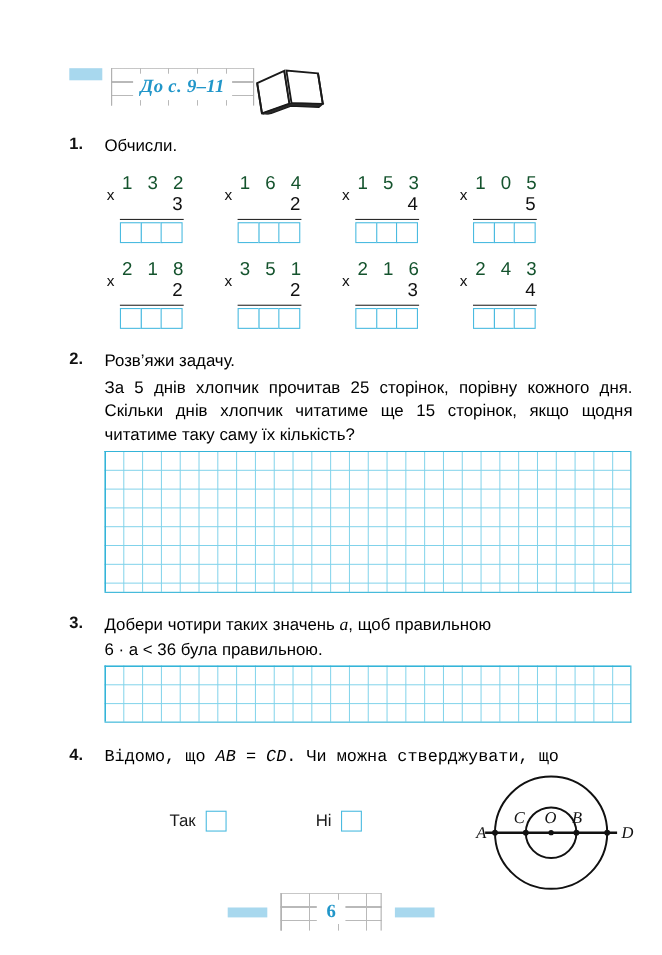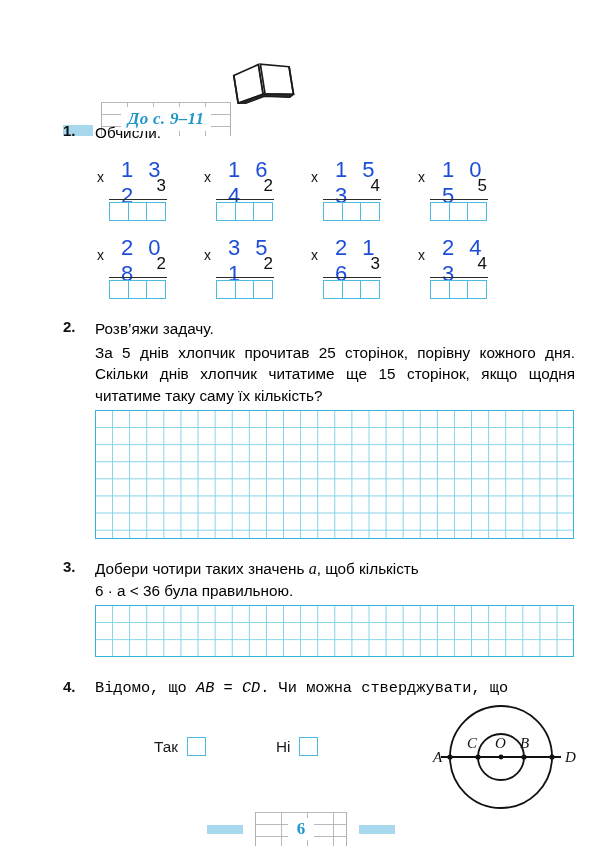--- a/index.html
+++ b/index.html
@@ -7,21 +7,21 @@
     width:602px;height:868px;
     background:#ffffff;
     font-family:"Liberation Sans", sans-serif;
     color:#1a1a1a;
     position:relative;
     overflow:hidden;
   }
   .page{position:relative;width:602px;height:868px;}
 
   
-  .header{position:absolute;left:63px;top:62px;display:flex;align-items:flex-end;margin-top:40px;}
+  .header{position:absolute;left:63px;top:62px;display:flex;align-items:flex-start;}
   .hdr-tab{width:30px;height:11px;background:#a8d8ee;margin-right:8px;}
   .hdr-frame{
     position:relative;
     width:130px;height:34px;
     display:flex;align-items:center;justify-content:center;
     background:
       repeating-linear-gradient(to right, #b9b9b9 0 1px, transparent 1px 26px),
       repeating-linear-gradient(to bottom, #b9b9b9 0 1px, transparent 1px 12px);
     background-position:0 0;
   }
@@ -57,22 +57,22 @@
   i.m{font-style:italic;}
 
   
   .mul-row{position:absolute;display:flex;}
   .mul{position:relative;width:84px;height:72px;}
   .mul .x{
     position:absolute;left:0px;top:14px;
     font-size:14px;color:#111;
   }
   .mul .top{
-    position:absolute;left:24px;top:2px;
-    font-size:22px;letter-spacing:4.5px;color:#1d4ed8;
+    position:absolute;left:14px;top:2px;
+    font-size:17px;letter-spacing:4.5px;color:#14532d;
   }
   .mul .bot{
     position:absolute;left:14px;top:21px;width:55px;
     font-size:17px;color:#111;text-align:right;padding-right:1px;
   }
   .mul .rule{
     position:absolute;left:12px;top:44px;width:58px;height:0;
     border-top:1.6px solid #2a2a2a;
   }
   .mul .boxes{
@@ -216,21 +216,21 @@
           <span></span>
           <span></span>
         </span>
     </div>
   </div>
 
   <div class="mul-row" style="left:97px;top:233px;">
 
     <div class="mul" style="margin-right:23px;">
       <span class="x">х</span>
-      <span class="top">2 0 8</span>
+      <span class="top">2 1 8</span>
       <span class="bot">2</span>
       <span class="rule"></span>
       <span class="boxes">
           <span></span>
           <span></span>
           <span></span>
         </span>
     </div>
 
     <div class="mul" style="margin-right:23px;">
@@ -276,39 +276,39 @@
       <div class="ttext">Розв’яжи задачу.</div>
       <div class="ttext just" style="margin-top:2px;">За 5 днів хлопчик прочитав 25 сторінок, порівну кожного дня. Скільки днів хлопчик читатиме ще 15 сторінок, якщо щодня читатиме таку саму їх кількість?</div>
     </div>
   </div>
 
   <div class="grid" style="left:95px;top:410px;width:478px;height:128px;"></div>
 
   <div class="task" style="left:63px;top:558px;width:512px;">
     <span class="tnum">3.</span>
     <div class="tbody" style="width:480px;">
-      <div class="ttext just"><span>Добери чотири таких значень </span><em class="v">a</em><span>, щоб кількість</span></div>
+      <div class="ttext just"><span>Добери чотири таких значень </span><em class="v">a</em><span>, щоб правильною</span></div>
       <div class="ttext">6 · a &lt; 36 була правильною.</div>
     </div>
   </div>
 
   <div class="grid" style="left:95px;top:605px;width:478px;height:51px;"></div>
 
   <div class="task" style="left:63px;top:678px;width:512px;">
     <span class="tnum">4.</span>
     <div class="tbody" style="width:485px;font-family:Liberation Mono, monospace;">
       <div class="ttext just"><span>Відомо, що </span><i class="m">AB</i><span> = </span><i class="m">CD</i><span>. Чи можна стверджувати, що</span></div>
     </div>
   </div>
 
   <div class="choice-row" style="left:154px;top:722px;">
     <span>Так</span>
     <span class="cb"></span>
   </div>
-  <div class="choice-row" style="left:276px;top:722px;align-items:flex-end;">
+  <div class="choice-row" style="left:287px;top:722px;align-items:flex-end;">
     <span>Ні</span>
     <span class="cb"></span>
   </div>
 
   <svg class="figure" viewBox="0 0 172 118">
     <circle cx="86" cy="59" r="51" fill="none" stroke="#111" stroke-width="1.8"></circle>
     <circle cx="86" cy="59" r="23" fill="none" stroke="#111" stroke-width="1.8"></circle>
     <line x1="26" y1="59" x2="146" y2="59" stroke="#111" stroke-width="2.2"></line>
     <circle cx="35" cy="59" r="2.6" fill="#111"></circle>
     <circle cx="63" cy="59" r="2.6" fill="#111"></circle>

